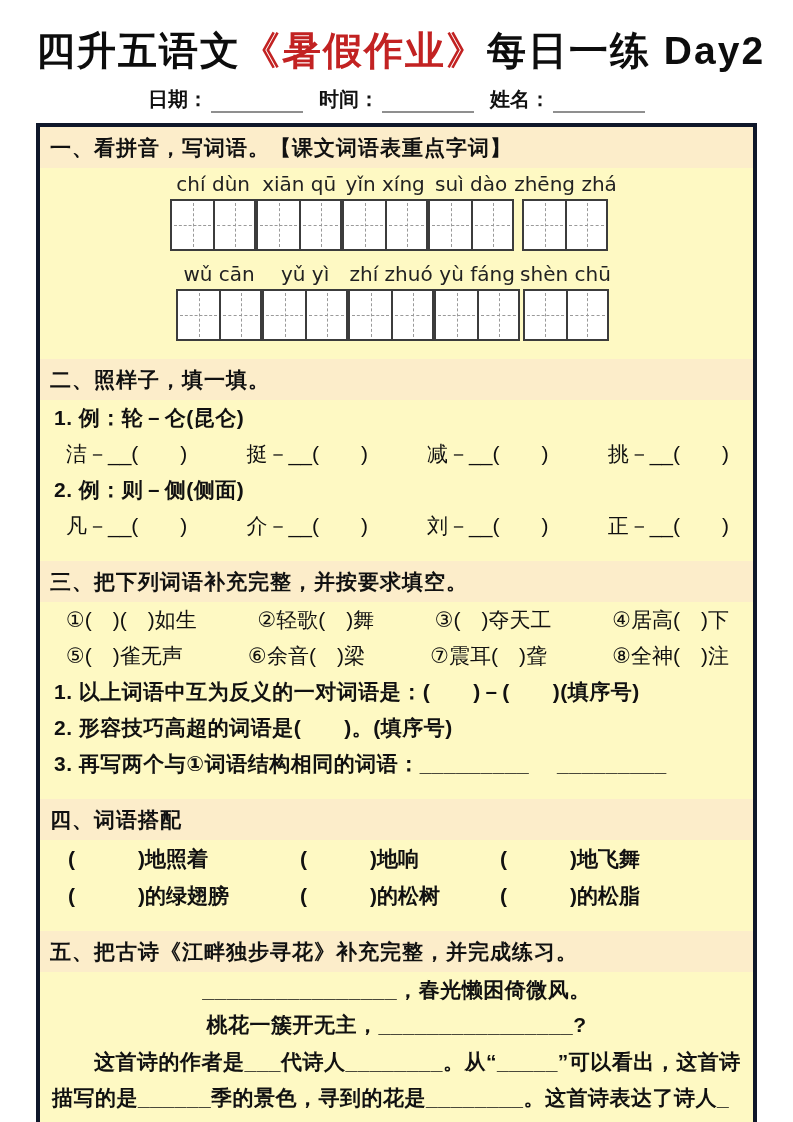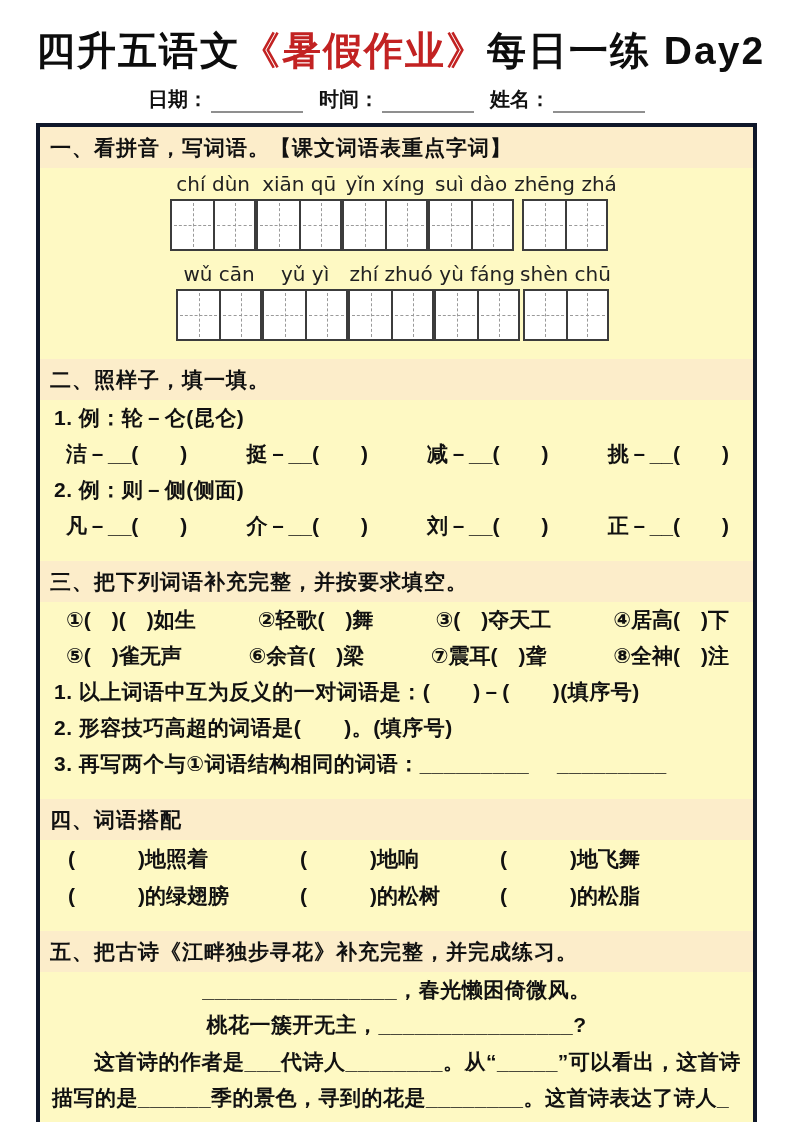--- a/index.html
+++ b/index.html
@@ -36,21 +36,21 @@
   .tian-cell::before { content:""; position:absolute; left:50%; top:2px; bottom:2px;
     border-left:1.5px dashed #9a9a9a; }
   .tian-cell::after { content:""; position:absolute; top:50%; left:2px; right:2px;
     border-top:1.5px dashed #9a9a9a; }
 
   
   .body-line { font-size:21px; font-weight:700; line-height:34px;
     padding:1px 10px 1px 14px; letter-spacing:0.5px; white-space:nowrap; }
 
   .flex-row { display:flex; padding:1px 24px 1px 26px; font-size:21px;
-    font-weight:700; line-height:34px; justify-content:space-between;align-items:flex-end; }
+    font-weight:400; line-height:34px; justify-content:space-between;align-items:flex-end; }
   .flex-row span { white-space:nowrap; }
 
   .grid3 { display:grid; grid-template-columns:232px 200px auto;
     padding:1px 10px 1px 28px; font-size:21px; font-weight:700; line-height:35px; }
 
   .poem-line { text-align:center; font-size:21px; font-weight:700; line-height:35px;
     letter-spacing:0.5px; }
   .paragraph { font-size:21px; font-weight:700; line-height:36px; padding:2px 12px 8px 12px;
     text-indent:2em; letter-spacing:0.5px; word-break:break-all; }
   .pad-bottom { padding-bottom:18px; }

